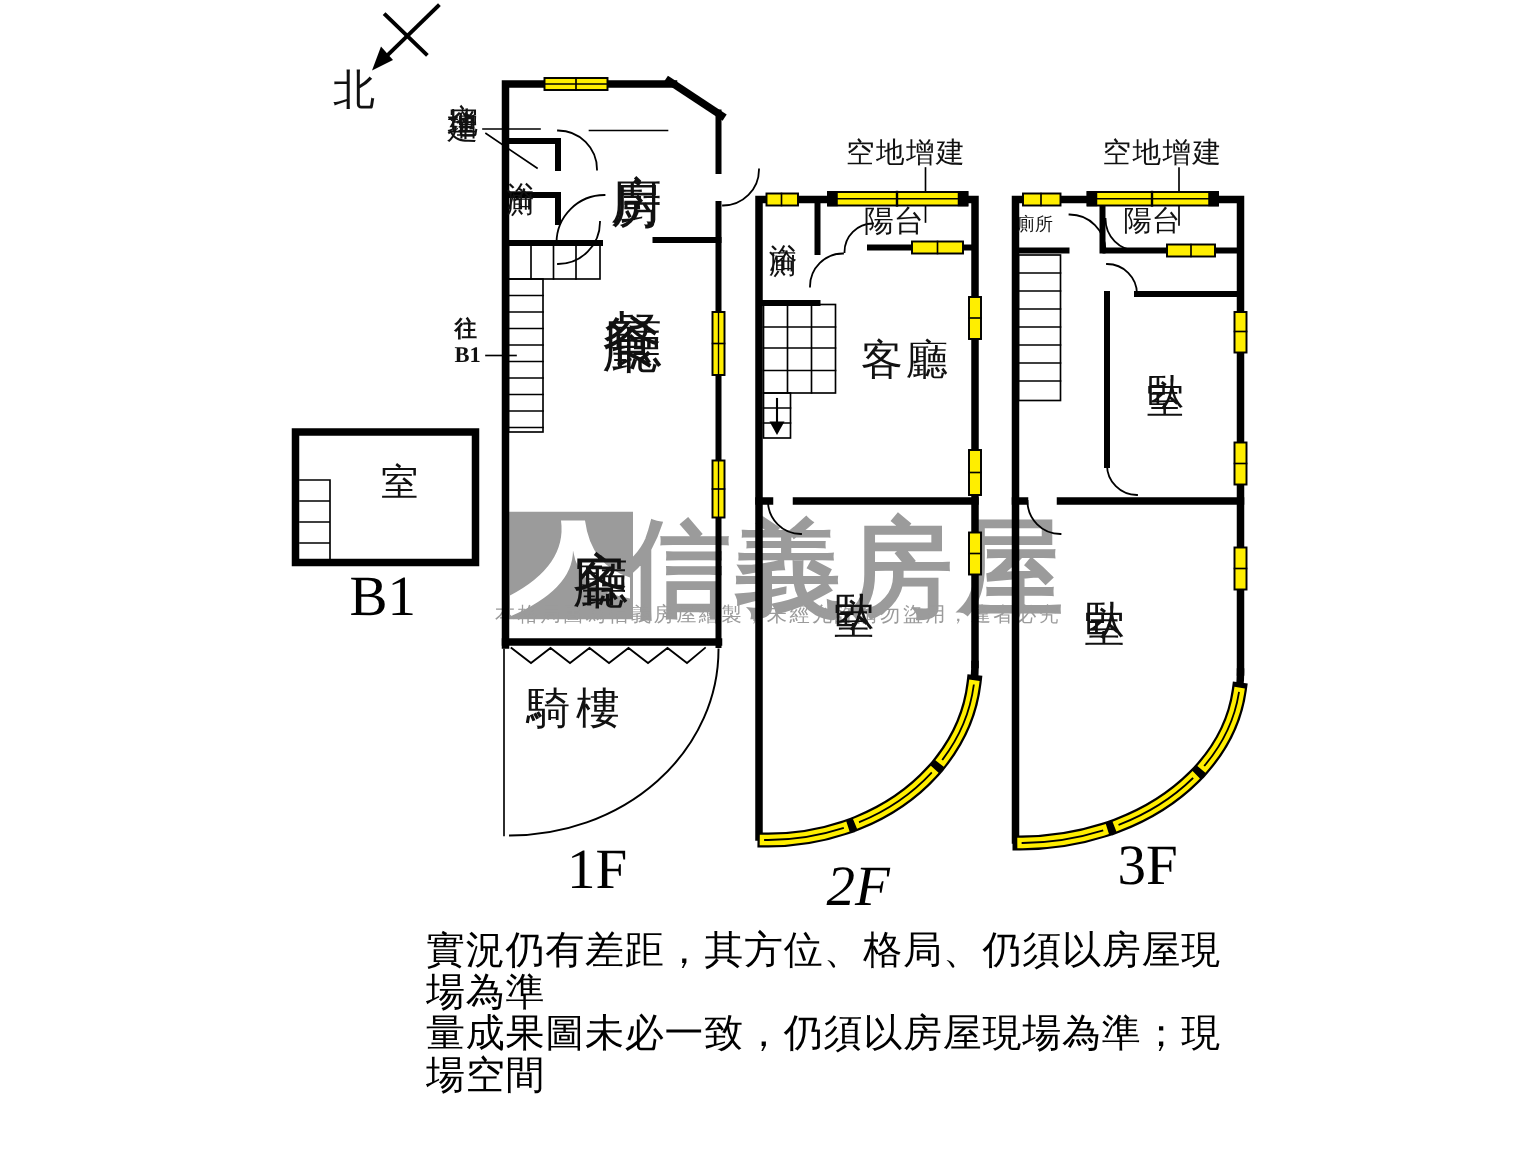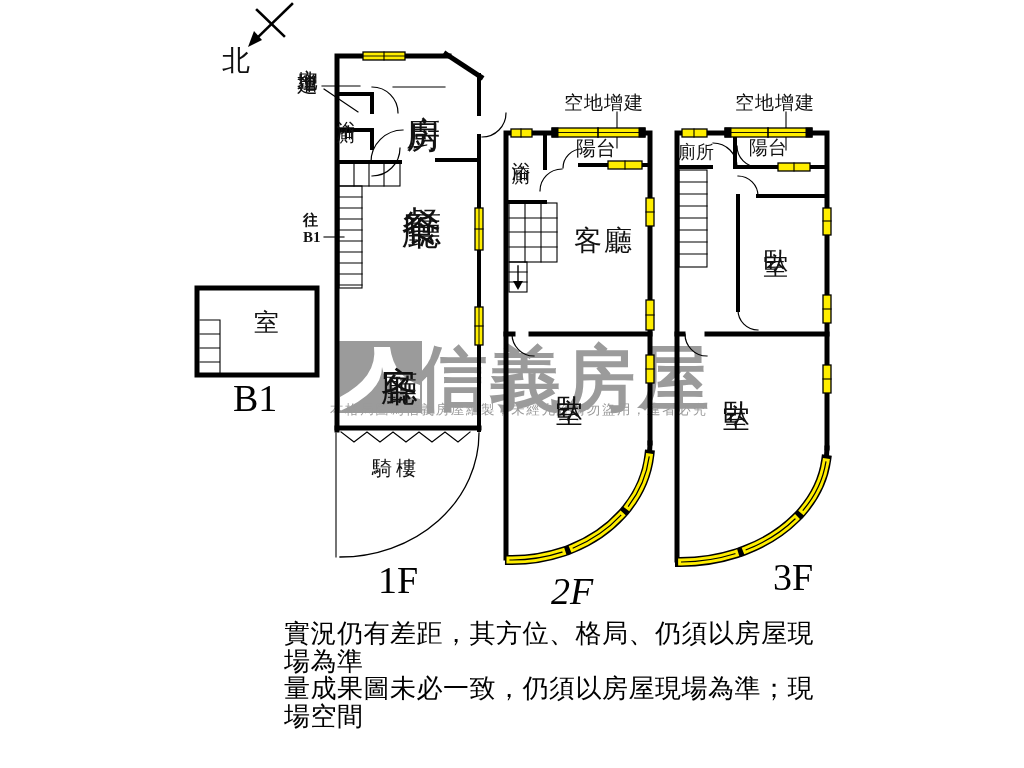--- a/index.html
+++ b/index.html
@@ -191,39 +191,39 @@
 
     <div class="lbl vert" style="left:297px;top:53px;font-size:20px;">空地增建</div>
     <div class="lbl vert" style="left:336px;top:106px;font-size:19px;">浴廁</div>
     <div class="lbl vert" style="left:405px;top:88px;font-size:34px;">廚房</div>
     <div class="lbl vert" style="left:400px;top:174px;font-size:40px;">餐廳</div>
     <div class="lbl" style="left:303px;top:212px;font-size:15px;font-weight:bold;line-height:1.1;white-space:normal;width:24px;">
       <span>往</span><br>
       <span>B1</span>
     </div>
     <div class="lbl vert" style="left:379px;top:336px;font-size:37px;">客廳</div>
-    <div class="lbl" style="left:372px;top:458px;font-size:20px;letter-spacing:4px;">騎樓</div>
+    <div class="lbl" style="left:351px;top:458px;font-size:29px;letter-spacing:4px;">騎樓</div>
     <div class="lbl floor" style="left:378px;top:561px;">1F</div>
 
     <div class="lbl" style="left:254px;top:310px;font-size:25px;">室</div>
     <div class="lbl floor" style="left:233px;top:379px;">B1</div>
 
     <div class="lbl" style="left:564px;top:93px;font-size:19px;letter-spacing:1px;">空地增建</div>
     <div class="lbl vert" style="left:511px;top:147px;font-size:19px;">浴廁</div>
     <div class="lbl" style="left:576px;top:138px;font-size:20px;">陽台</div>
     <div class="lbl" style="left:574px;top:226px;font-size:28px;letter-spacing:2px;">客廳</div>
     <div class="lbl vert" style="left:555px;top:375px;font-size:27px;">臥室</div>
     <div class="lbl floor" style="left:551px;top:572px;font-style:italic;">2F</div>
 
     <div class="lbl" style="left:735px;top:93px;font-size:19px;letter-spacing:1px;">空地增建</div>
-    <div class="lbl" style="left:678px;top:143px;font-size:18px;">廁所</div>
+    <div class="lbl" style="left:678px;top:143px;font-size:12px;">廁所</div>
     <div class="lbl" style="left:749px;top:138px;font-size:19px;">陽台</div>
     <div class="lbl vert" style="left:762px;top:230px;font-size:25px;">臥室</div>
     <div class="lbl vert" style="left:722px;top:380px;font-size:27px;">臥室</div>
-    <div class="lbl floor" style="left:773px;top:558px;">3F</div>
+    <div class="lbl floor" style="left:745px;top:558px;">3F</div>
   </div>
 
   <div id="disclaimer">
     <div>實況仍有差距，其方位、格局、仍須以房屋現場為準</div>
     <div>量成果圖未必一致，仍須以房屋現場為準；現場空間</div>
 
   </div>
 
 </div>
 

